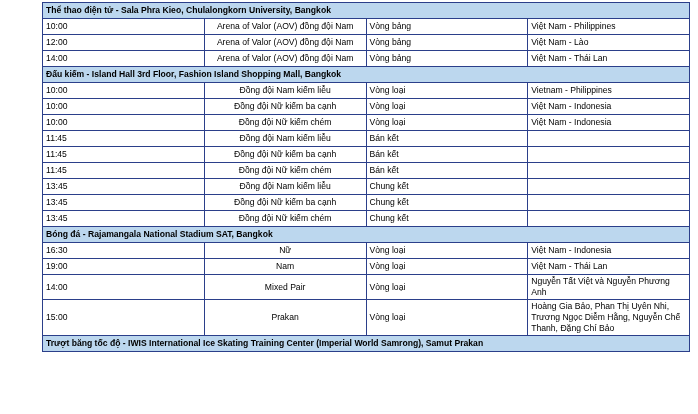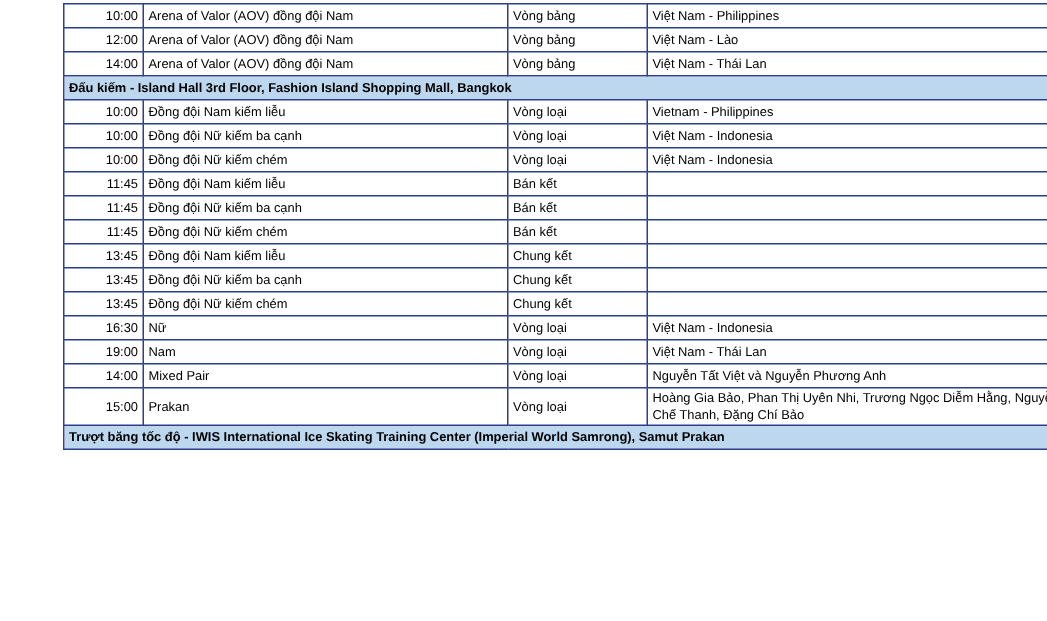--- a/index.html
+++ b/index.html
@@ -35,46 +35,50 @@
     overflow: hidden;
   }
   td.venue {
     background: #bcd7ee;
     font-weight: bold;
     font-size: 8.8px;
     padding-left: 4px;
     height: 14px;
   }
   td.time {
-    text-align: right;
+    text-align: left;
     padding-right: 5px;
     width: 46px;
   }
   td.event {
     width: 236px;
+    text-align: center;
   }
   td.round {
     width: 86px;
   }
   td.teams {
     width: 280px;
   }
   td.tall {
     height: 26px;
   }
   .multi {
     white-space: pre-line;
   }
 </style>
 </head>
 <body>
 
 <div class="sheet">
   <table class="sched">
     <tbody>
+        <tr>
+          <td colspan="4" class="venue">Thể thao điện tử - Sala Phra Kieo, Chulalongkorn University, Bangkok</td>
+        </tr>
         <tr>
           <td class="time">10:00</td>
           <td class="event">Arena of Valor (AOV) đồng đội Nam</td>
           <td class="round multi">Vòng bảng</td>
           <td class="teams multi">Việt Nam - Philippines</td>
         </tr>
         <tr>
           <td class="time">12:00</td>
           <td class="event">Arena of Valor (AOV) đồng đội Nam</td>
           <td class="round multi">Vòng bảng</td>
@@ -137,20 +141,23 @@
           <td class="round multi">Chung kết</td>
           <td class="teams multi"></td>
         </tr>
         <tr>
           <td class="time">13:45</td>
           <td class="event">Đồng đội Nữ kiếm chém</td>
           <td class="round multi">Chung kết</td>
           <td class="teams multi"></td>
         </tr>
         <tr>
+          <td colspan="4" class="venue">Bóng đá - Rajamangala National Stadium SAT, Bangkok</td>
+        </tr>
+        <tr>
           <td class="time">16:30</td>
           <td class="event">Nữ</td>
           <td class="round multi">Vòng loại</td>
           <td class="teams multi">Việt Nam - Indonesia</td>
         </tr>
         <tr>
           <td class="time">19:00</td>
           <td class="event">Nam</td>
           <td class="round multi">Vòng loại</td>
           <td class="teams multi">Việt Nam - Thái Lan</td>

